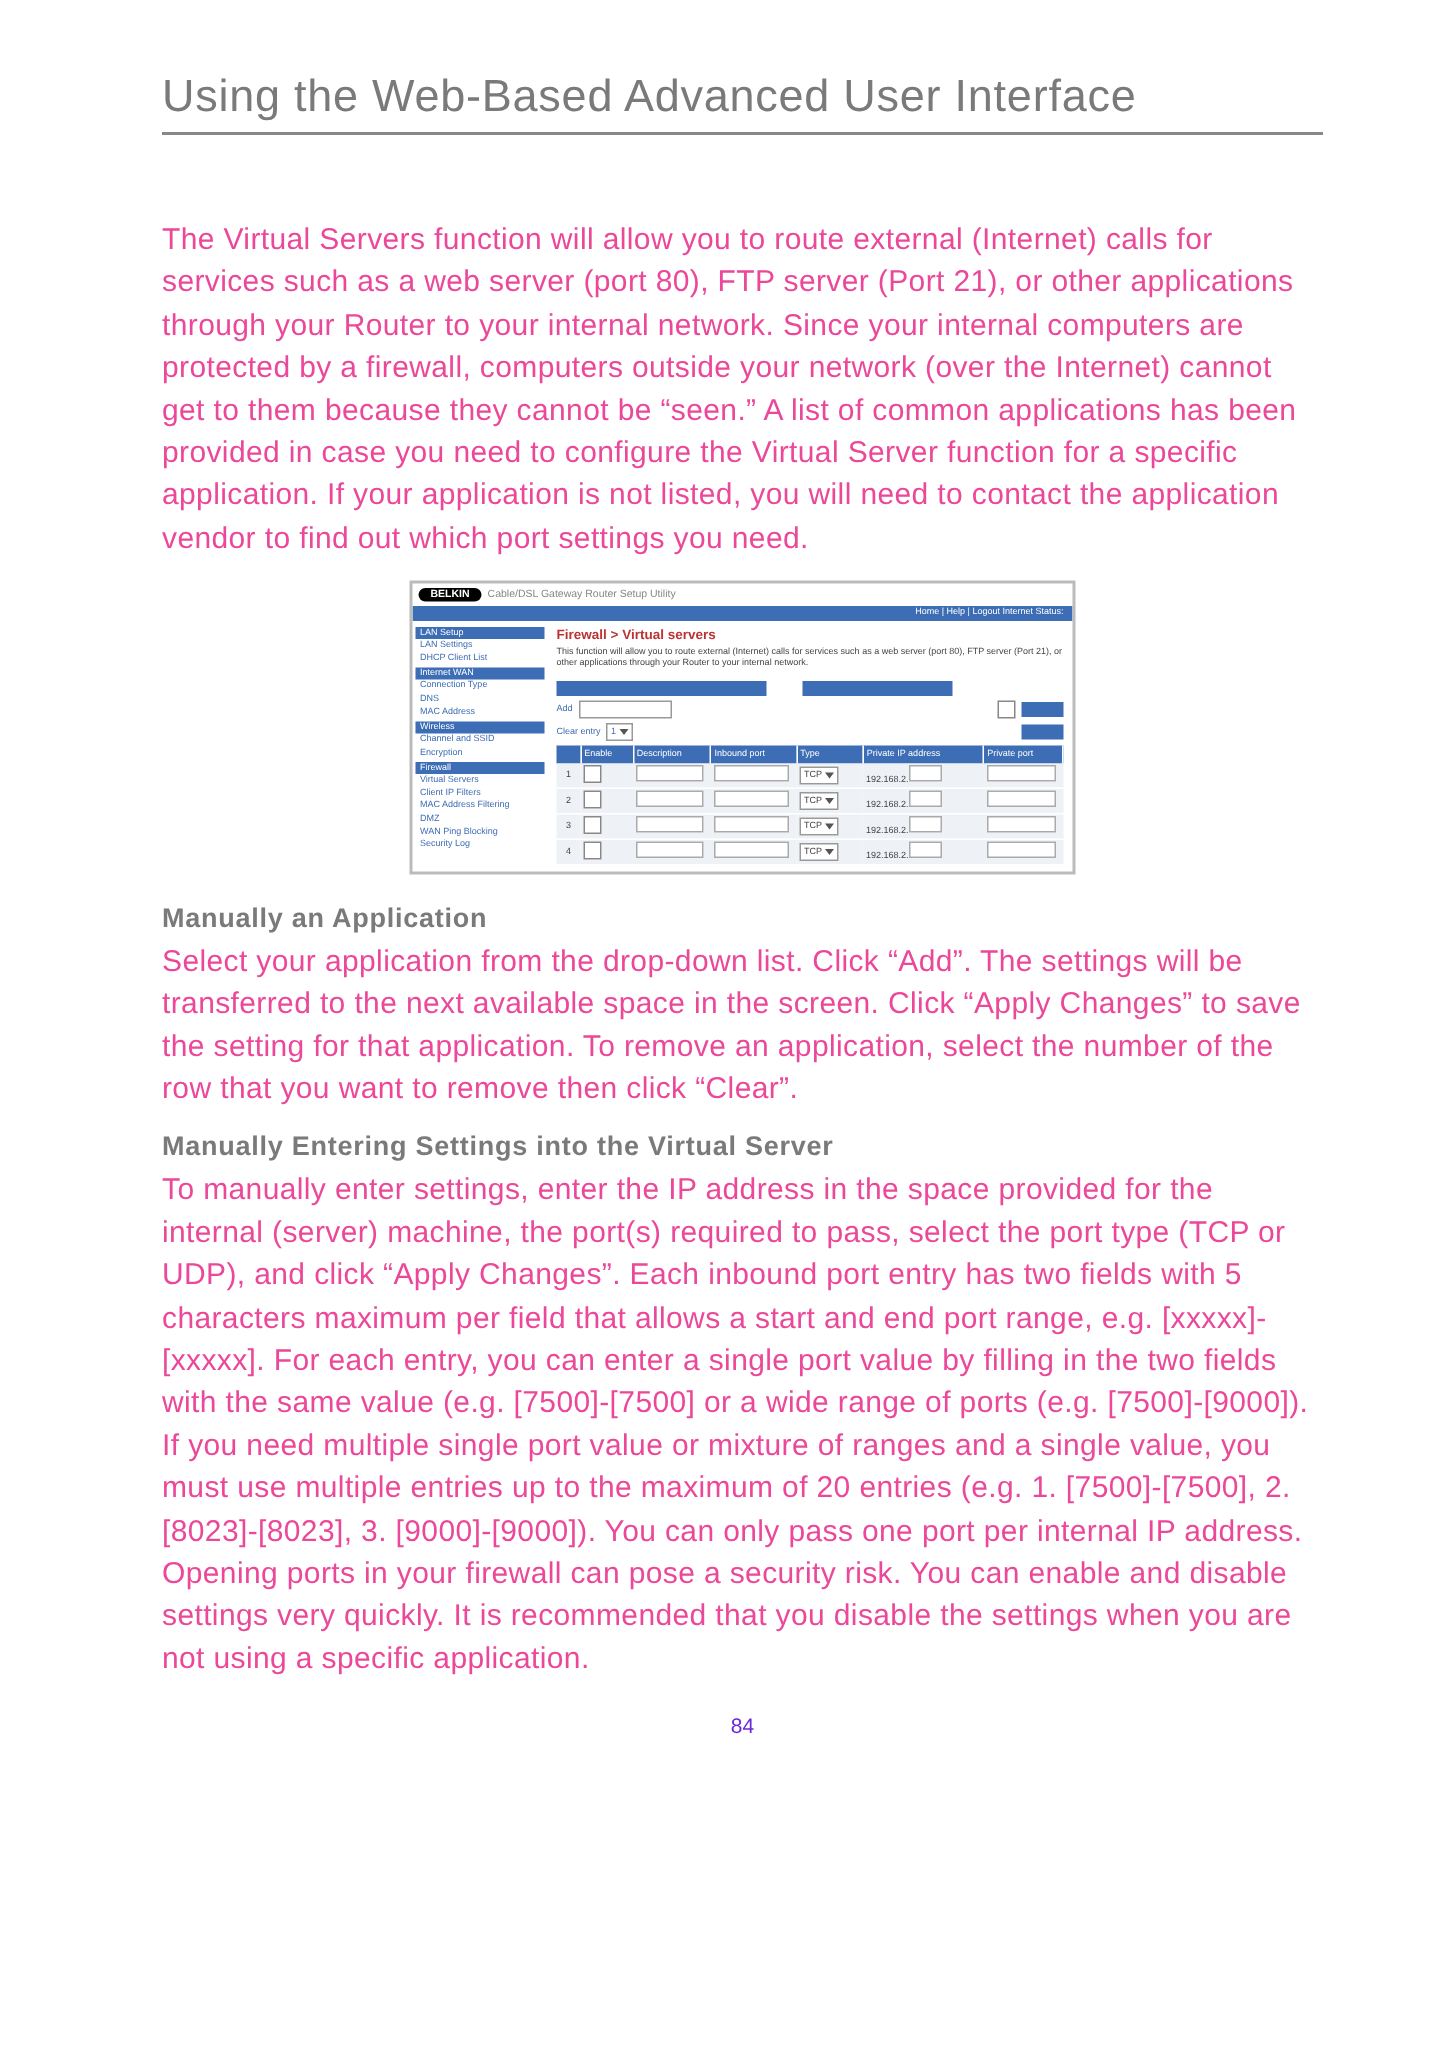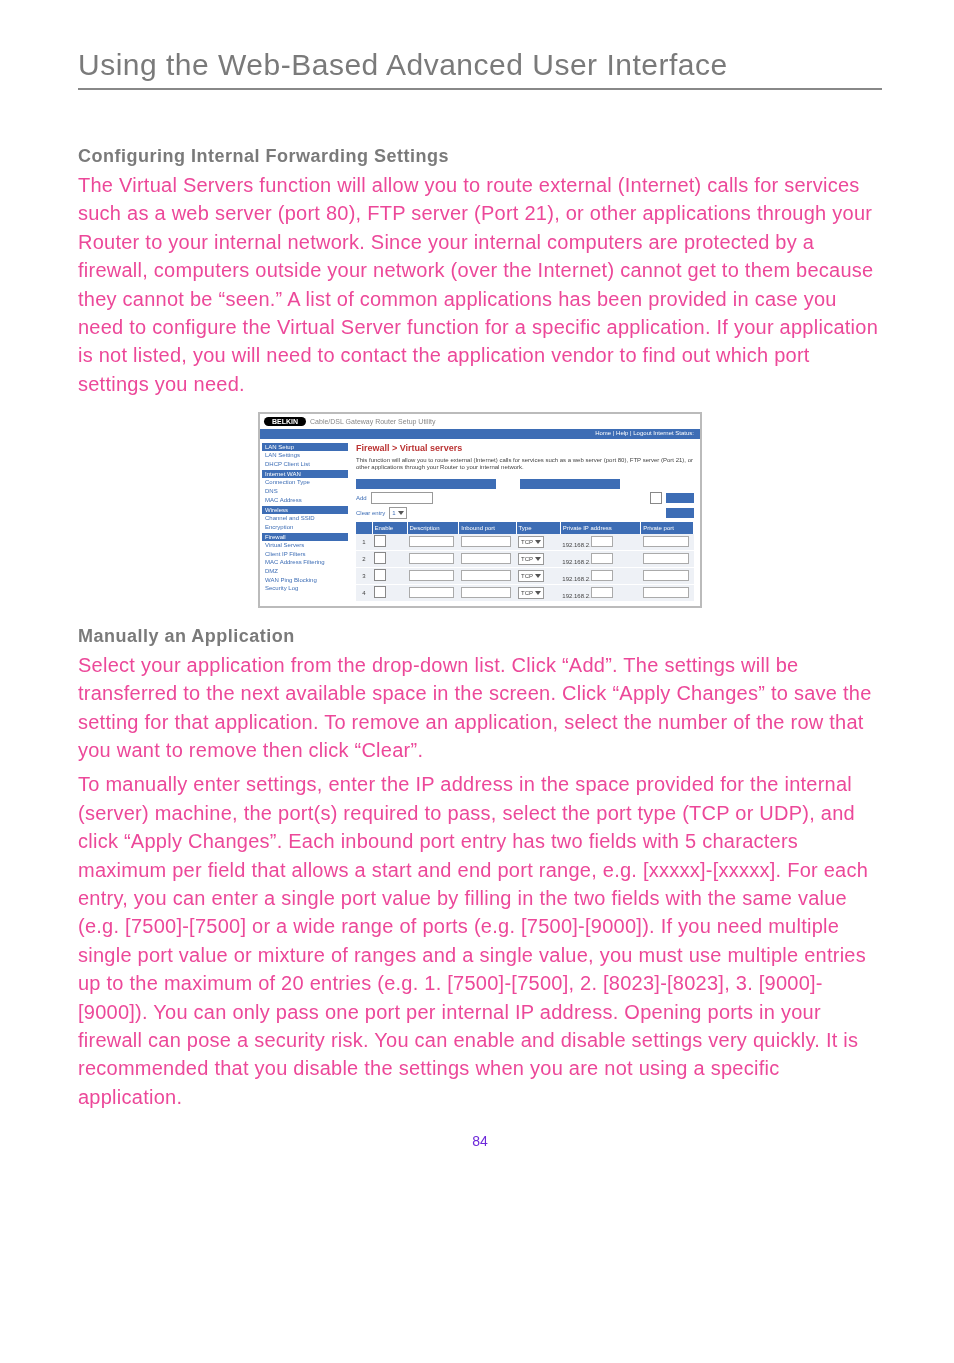--- a/index.html
+++ b/index.html
@@ -5,20 +5,21 @@
   body {
     margin: 0;
     padding: 0;
     font-family: Arial, Helvetica, sans-serif;
     background: #ffffff;
     color: #6a6a6a;
     width: 954px;
   }
   .page {
     padding: 48px 72px 40px 78px;
+    margin-left: 30px;
   }
   .title-bar {
     font-size: 30px;
     font-weight: normal;
     color: #7a7a7a;
     letter-spacing: 0.5px;
     border-bottom: 2px solid #888;
     padding-bottom: 6px;
     margin-bottom: 56px;
   }
@@ -151,21 +152,20 @@
     margin-top: 22px;
   }
 </style>
 </head>
 <body>
 
 <div class="page">
 
   <div class="title-bar">Using the Web-Based Advanced User Interface</div>
 
-  <div class="section-heading">Configuring Internal Forwarding Settings</div>
   <p class="body-text">The Virtual Servers function will allow you to route external (Internet) calls for services such as a web server (port 80), FTP server (Port 21), or other applications through your Router to your internal network. Since your internal computers are protected by a firewall, computers outside your network (over the Internet) cannot get to them because they cannot be “seen.” A list of common applications has been provided in case you need to configure the Virtual Server function for a specific application. If your application is not listed, you will need to contact the application vendor to find out which port settings you need.</p>
 
   <div class="screenshot-wrap">
     <div class="screenshot">
       <div class="ss-header">
         <span class="ss-logo">BELKIN</span>
         <span style="color:#888;">Cable/DSL Gateway Router Setup Utility</span>
       </div>
       <div class="ss-topbar">Home | Help | Logout     Internet Status:</div>
       <div class="ss-main">
@@ -273,16 +273,17 @@
           </tbody>
             </table>
         </div>
       </div>
     </div>
   </div>
 
   <div class="section-heading">Manually an Application</div>
   <p class="body-text">Select your application from the drop-down list. Click “Add”. The settings will be transferred to the next available space in the screen. Click “Apply Changes” to save the setting for that application. To remove an application, select the number of the row that you want to remove then click “Clear”.</p>
 
+  <div class="section-heading">Manually Entering Settings into the Virtual Server</div>
   <p class="body-text">To manually enter settings, enter the IP address in the space provided for the internal (server) machine, the port(s) required to pass, select the port type (TCP or UDP), and click “Apply Changes”. Each inbound port entry has two fields with 5 characters maximum per field that allows a start and end port range, e.g. [xxxxx]-[xxxxx]. For each entry, you can enter a single port value by filling in the two fields with the same value (e.g. [7500]-[7500] or a wide range of ports (e.g. [7500]-[9000]). If you need multiple single port value or mixture of ranges and a single value, you must use multiple entries up to the maximum of 20 entries (e.g. 1. [7500]-[7500], 2. [8023]-[8023], 3. [9000]-[9000]). You can only pass one port per internal IP address. Opening ports in your firewall can pose a security risk. You can enable and disable settings very quickly. It is recommended that you disable the settings when you are not using a specific application.</p>
 
   <div class="page-num">84</div>
 </div>
 
 </body></html>

